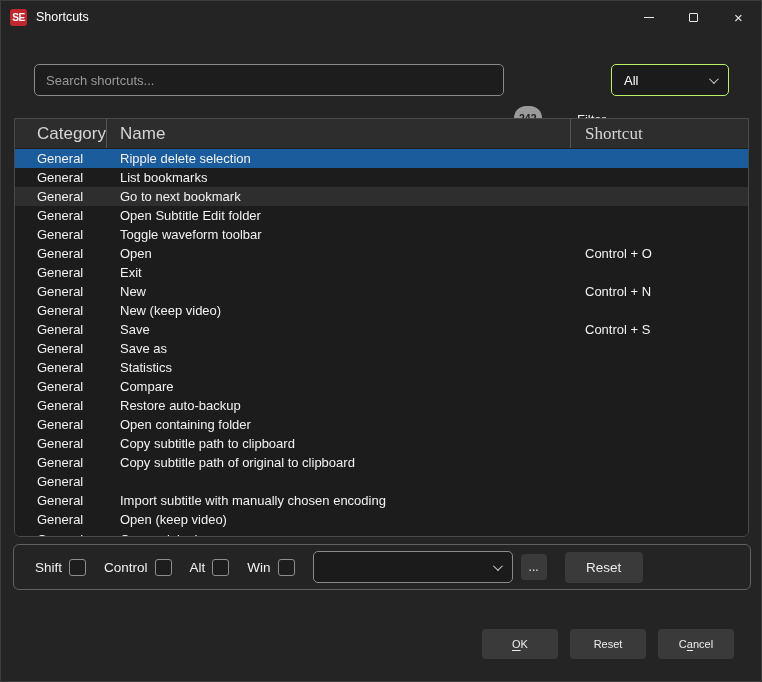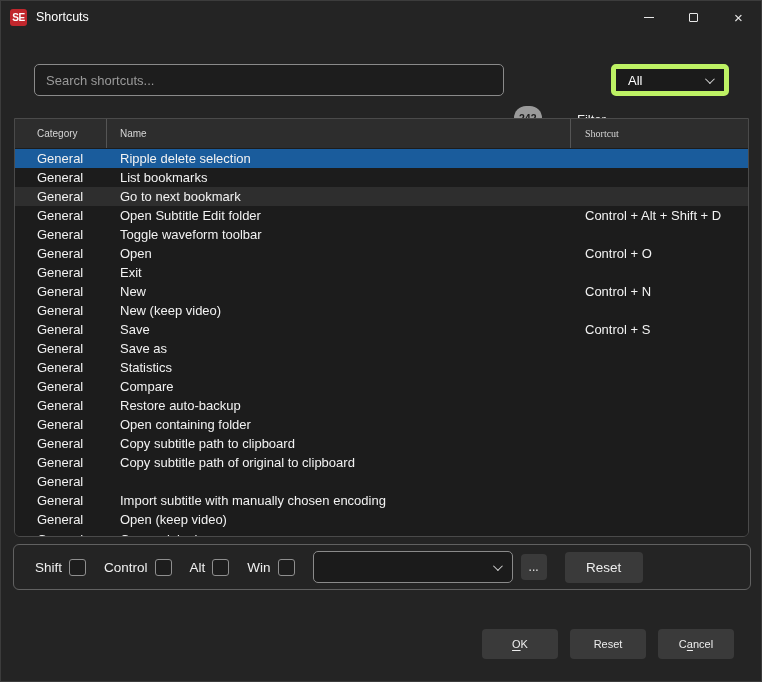--- a/index.html
+++ b/index.html
@@ -32,34 +32,34 @@
   }
   .search-placeholder { color:#9a9a9a; font-size:13px; }
   .count-badge {
     position:absolute; left:513px; top:65px; min-width:27px; height:24px;
     background:#9a9a9a; color:#1c1c1c; border-radius:13px;
     font-size:10.5px; font-weight:bold; display:flex; align-items:center; justify-content:center; padding:0 5px;
   }
   .filter-label { position:absolute; left:576px; top:71px; font-size:13px; color:#f0f0f0; }
   .filter-combo {
     position:absolute; left:610px; top:23px; width:118px; height:32px;
-    background:#1b1b1b; border:5px solid #bef264; border-radius:5px;
+    background:#1b1b1b; border:1px solid #bef264; border-radius:5px;
     display:flex; align-items:center; padding:0 12px; font-size:13px; color:#ffffff;
   }
   .chevron {
     width:7px; height:7px; border-right:1.4px solid #cfcfcf; border-bottom:1.4px solid #cfcfcf;
     transform:rotate(45deg) translateY(-2px); margin-left:auto; display:block;
   }
   
   .table {
     position:absolute; left:13px; top:117px; width:735px; height:419px;
     background:#1c1c1c; border:1px solid #4a4a4a; border-radius:0 0 6px 6px; overflow:hidden;
   }
   .thead { display:flex; height:30px; background:#2d2d2d; border-bottom:1px solid #1c1c1c; }
-  .th { font-size:10px; color:#d6d6d6; display:flex; align-items:center; }
+  .th { font-size:17px; color:#d6d6d6; display:flex; align-items:center; }
   .th-cat { width:92px; padding-left:22px; border-right:1px solid #555; }
   .th-name { width:464px; padding-left:13px; border-right:1px solid #555; }
   .th-short { flex:1; padding-left:14px;font-family:Liberation Serif, serif; }
   .tbody { position:relative; }
   .trow { display:flex; height:19px; align-items:center; font-size:13px; color:#f2f2f2; background:#1c1c1c; position:relative; z-index:2; }
   .trow.selected { background:#1a5c9c; }
   .trow.highlighted { background:#2e2e2e; }
   .trow.clipped { height:9px; overflow:hidden; align-items:flex-start; }
   .trow.clipped .cell { margin-top:3px; }
   .c-cat { width:92px; padding-left:22px; }
@@ -160,21 +160,20 @@
 
   <div class="trow highlighted">
     <div class="cell c-cat">General</div>
     <div class="cell c-name">Go to next bookmark</div>
     <div class="cell c-short"></div>
   </div>
 
   <div class="trow">
     <div class="cell c-cat">General</div>
     <div class="cell c-name">Open Subtitle Edit folder</div>
-    <div class="cell c-short">Control + Alt + Shift + D</div>
   </div>
 
   <div class="trow">
     <div class="cell c-cat">General</div>
     <div class="cell c-name">Toggle waveform toolbar</div>
     <div class="cell c-short"></div>
   </div>
 
   <div class="trow">
     <div class="cell c-cat">General</div>

